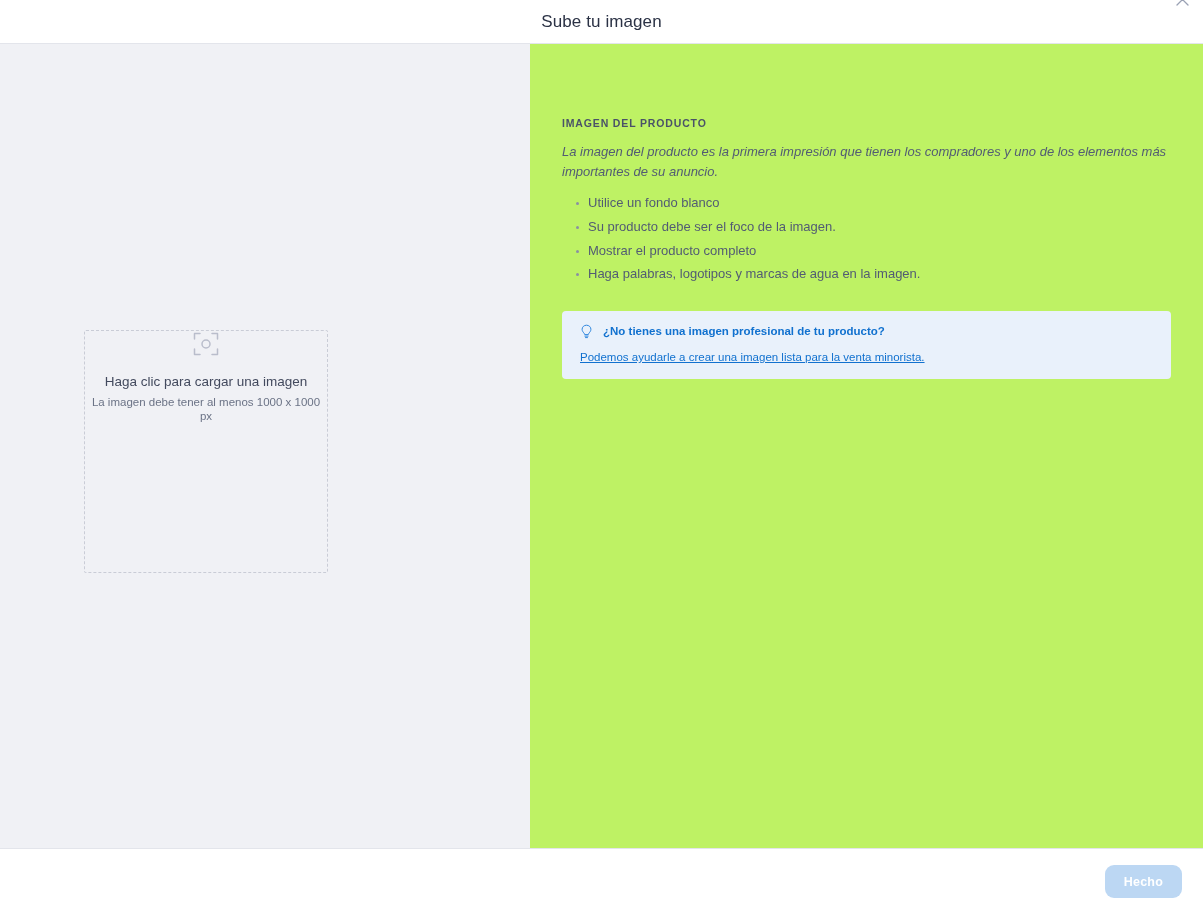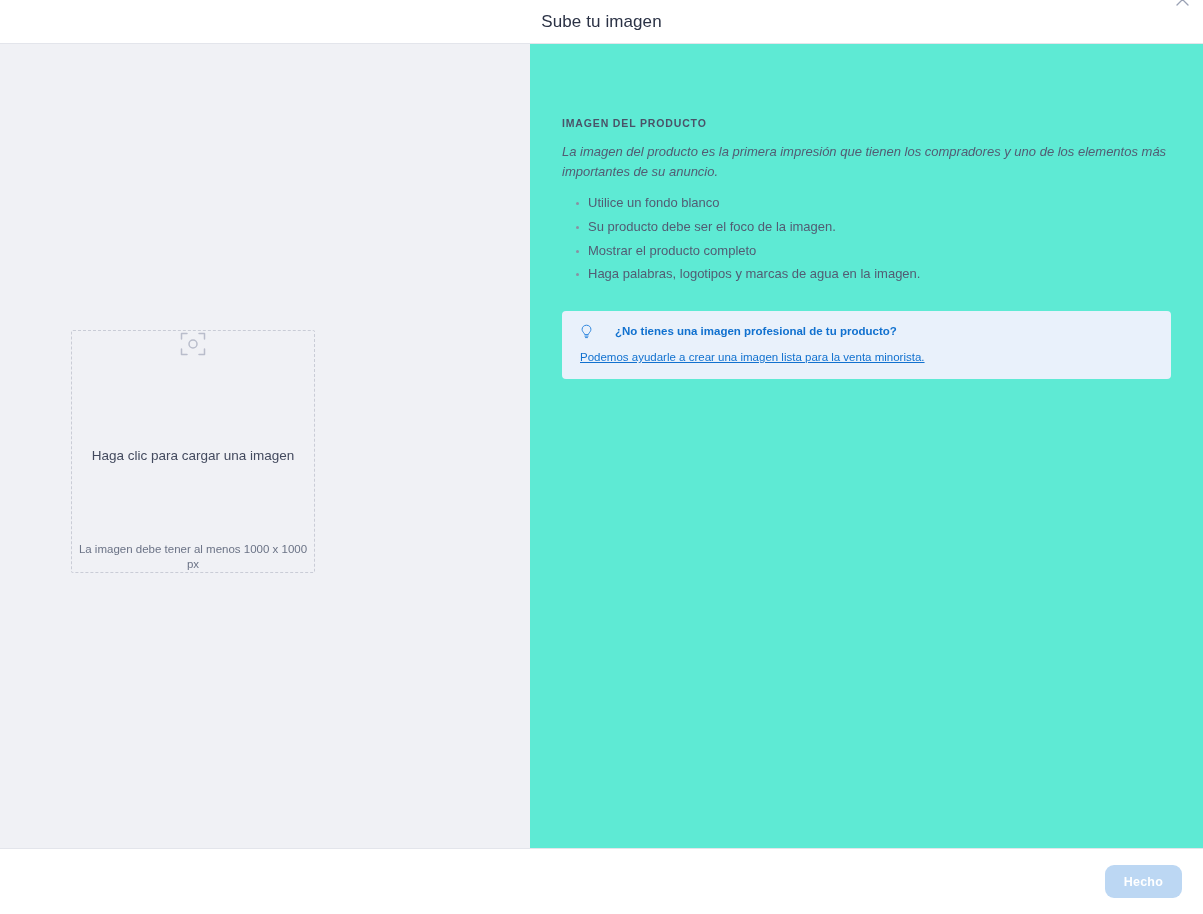--- a/index.html
+++ b/index.html
@@ -68,30 +68,30 @@
 
   
   .left-pane {
     width: 530px;
     min-width: 530px;
     background: #f0f1f5;
     position: relative;
   }
   .dropzone {
     position: absolute;
-    left: 71px;
+    left: 84px;
     top: 286px;
     width: 244px;
     height: 243px;
     border: 1px dashed #c9ccd6;
     border-radius: 2px;
     display: flex;
     flex-direction: column;
     align-items: center;
-    justify-content: space-between;
+    justify-content: flex-start;
     cursor: pointer;
     background: transparent;
     box-sizing: border-box;
   }
   .dz-icon {
     margin-bottom: 16px;
     line-height: 0;
   }
   .dz-title {
     font-size: 13.5px;
@@ -103,21 +103,21 @@
   .dz-sub {
     font-size: 11.5px;
     color: #6b7386;
     line-height: 1.3;
     text-align: center;
   }
 
   
   .right-pane {
     flex: 1 1 auto;
-    background: #5eead4;
+    background: #bef264;
     padding: 73px 33px 0 32px;
     box-sizing: border-box;
   }
   .section-label {
     font-size: 10.5px;
     font-weight: bold;
     letter-spacing: 0.85px;
     color: #4a5268;
     text-transform: uppercase;
     margin: 0 0 12px 0;
@@ -169,21 +169,20 @@
     display: flex;
     align-items: center;
     gap: 10px;
   }
   .bulb-icon { line-height: 0; flex: 0 0 auto; }
   .callout-title {
     font-size: 11.5px;
     font-weight: bold;
     color: #1171cf;
     line-height: 1.3;
-    margin-left: 12px;
   }
   .callout-link {
     display: inline-block;
     margin-top: 11px;
     font-size: 11.5px;
     color: #1171cf;
     text-decoration: underline;
     cursor: pointer;
     line-height: 1.3;
   }

